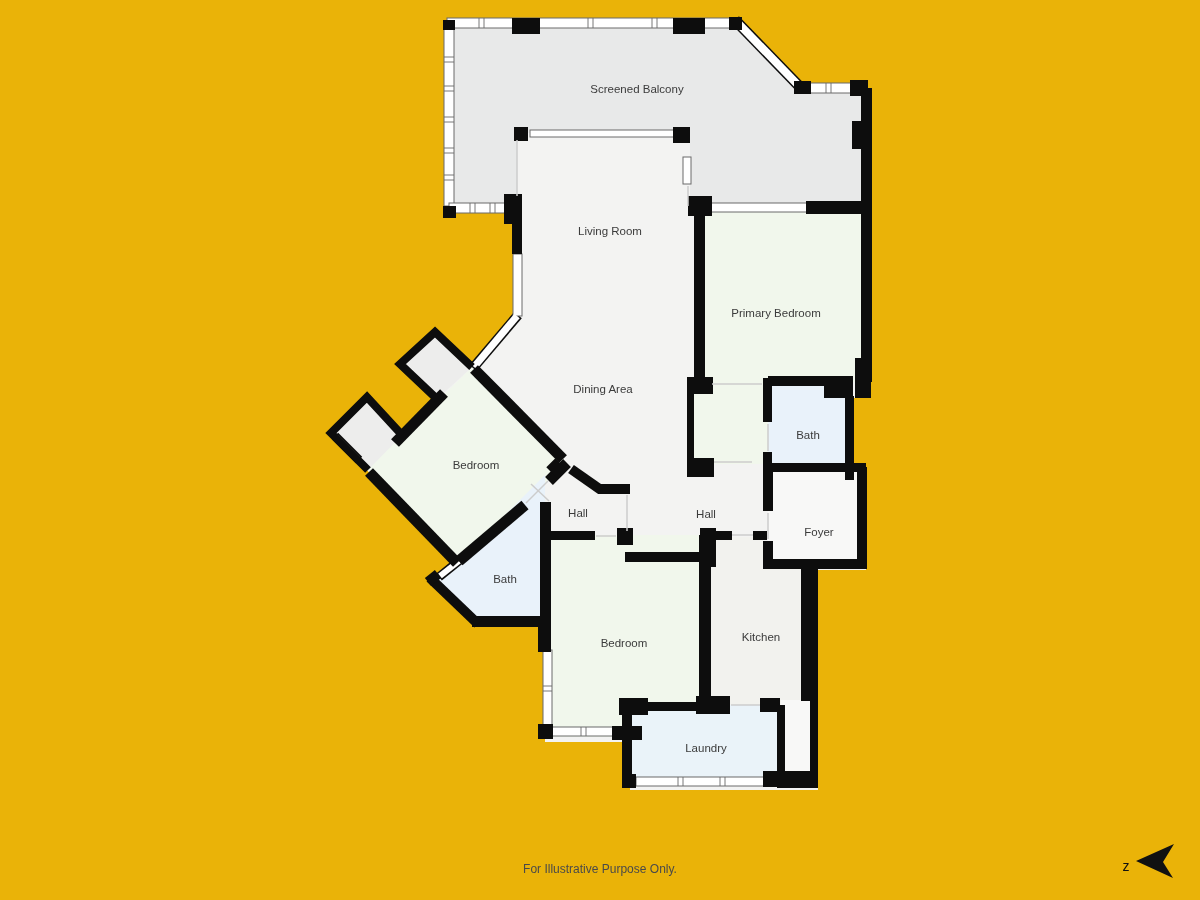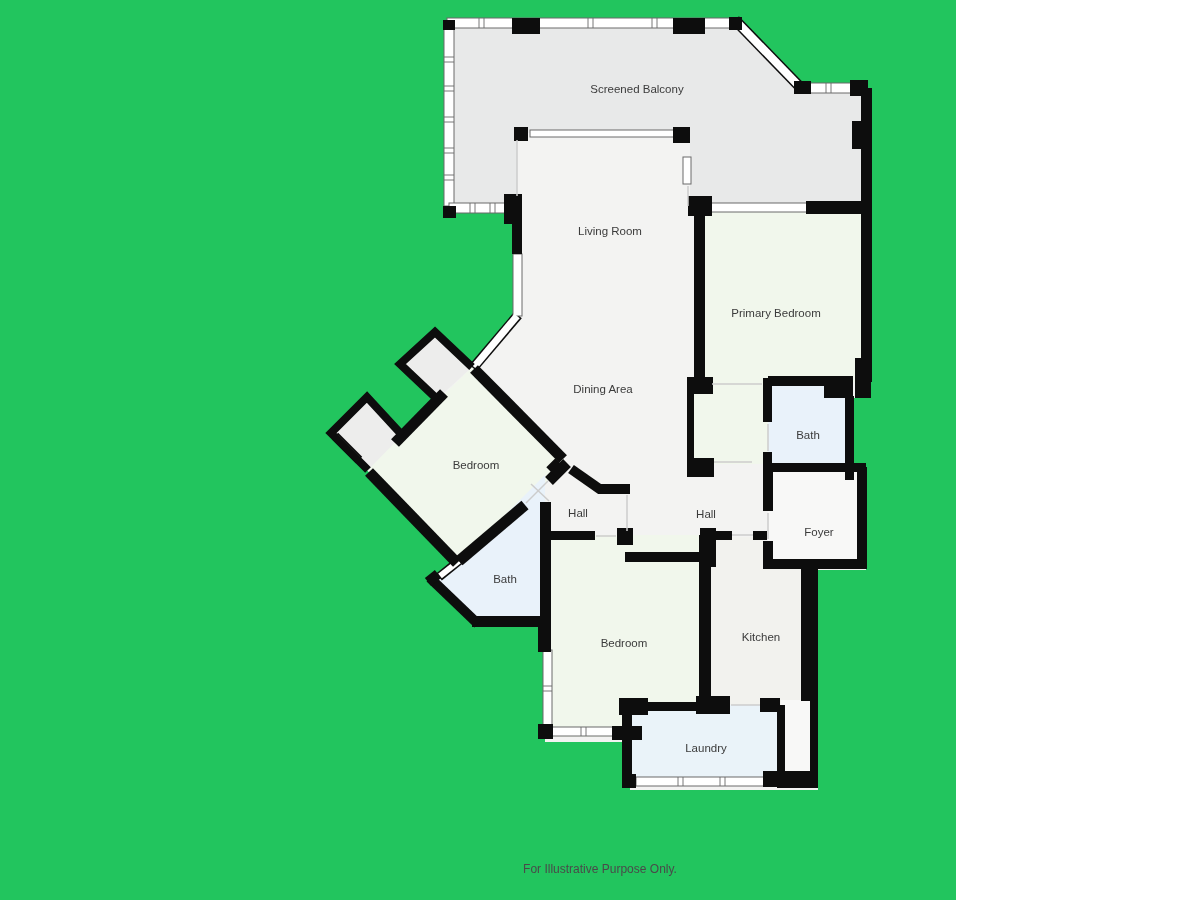--- a/index.html
+++ b/index.html
@@ -1,16 +1,16 @@
 <!DOCTYPE html>
 <html><head>
 <meta charset="utf-8">
 <style>
   html,body{margin:0;padding:0;background:#ffffff;}
-  .page{position:relative;width:956px;height:900px;background:#22c55e;overflow:hidden;
+  .page{position:relative;width:1200px;height:900px;background:#eab308;overflow:hidden;
         font-family:"Liberation Sans", sans-serif;}
   svg text{font-family:"Liberation Sans", sans-serif;fill:#3b3b3b;font-size:11.5px;}
   svg text.footer{font-size:12px;fill:#4a4a4a;}
   svg text.compass{font-size:14px;fill:#111;}
 </style>
 </head>
 <body>
 
 <div class="page">
 <svg width="1200" height="900" viewBox="0 0 1200 900">

